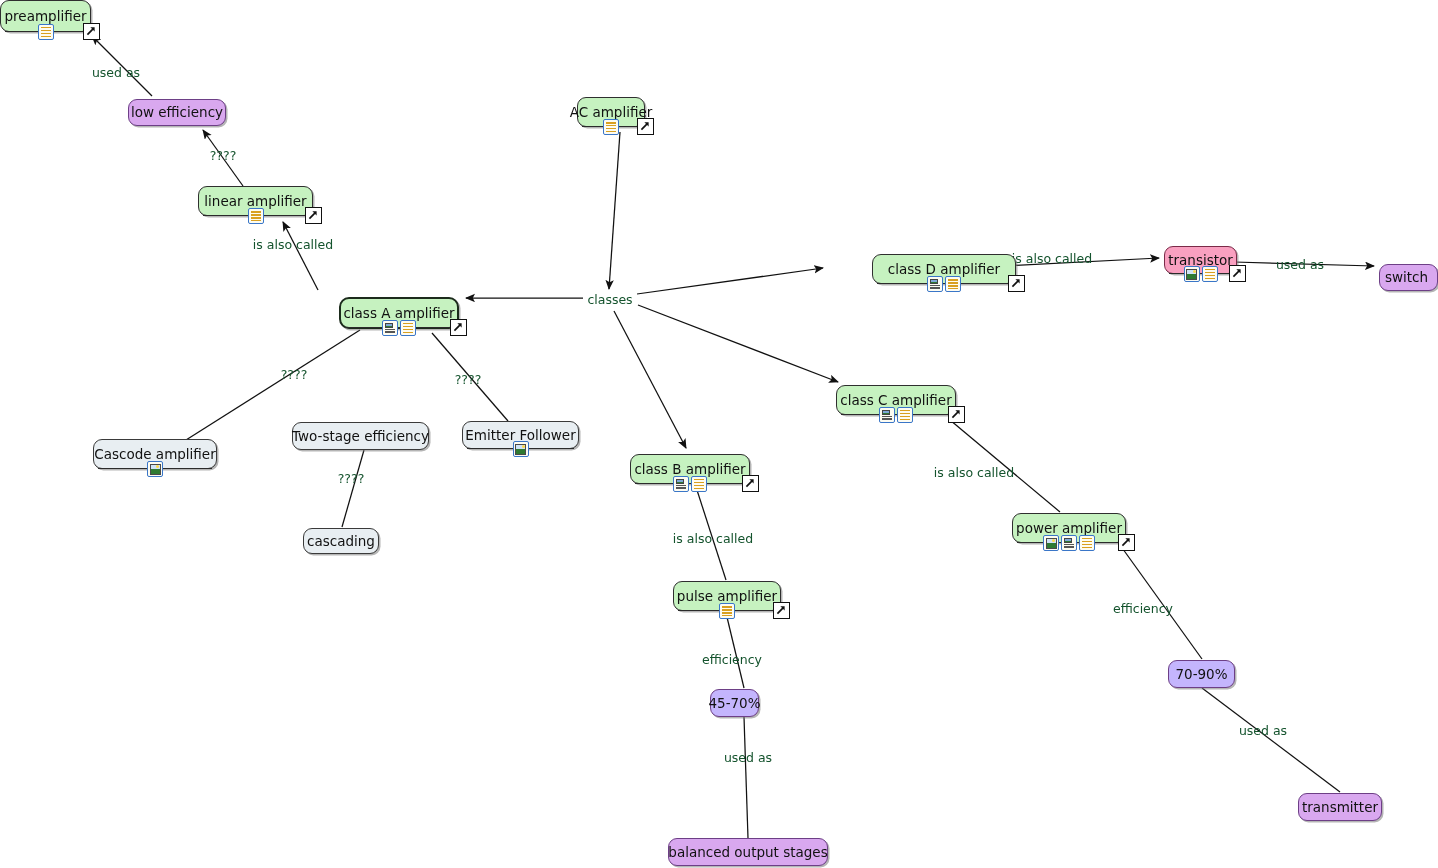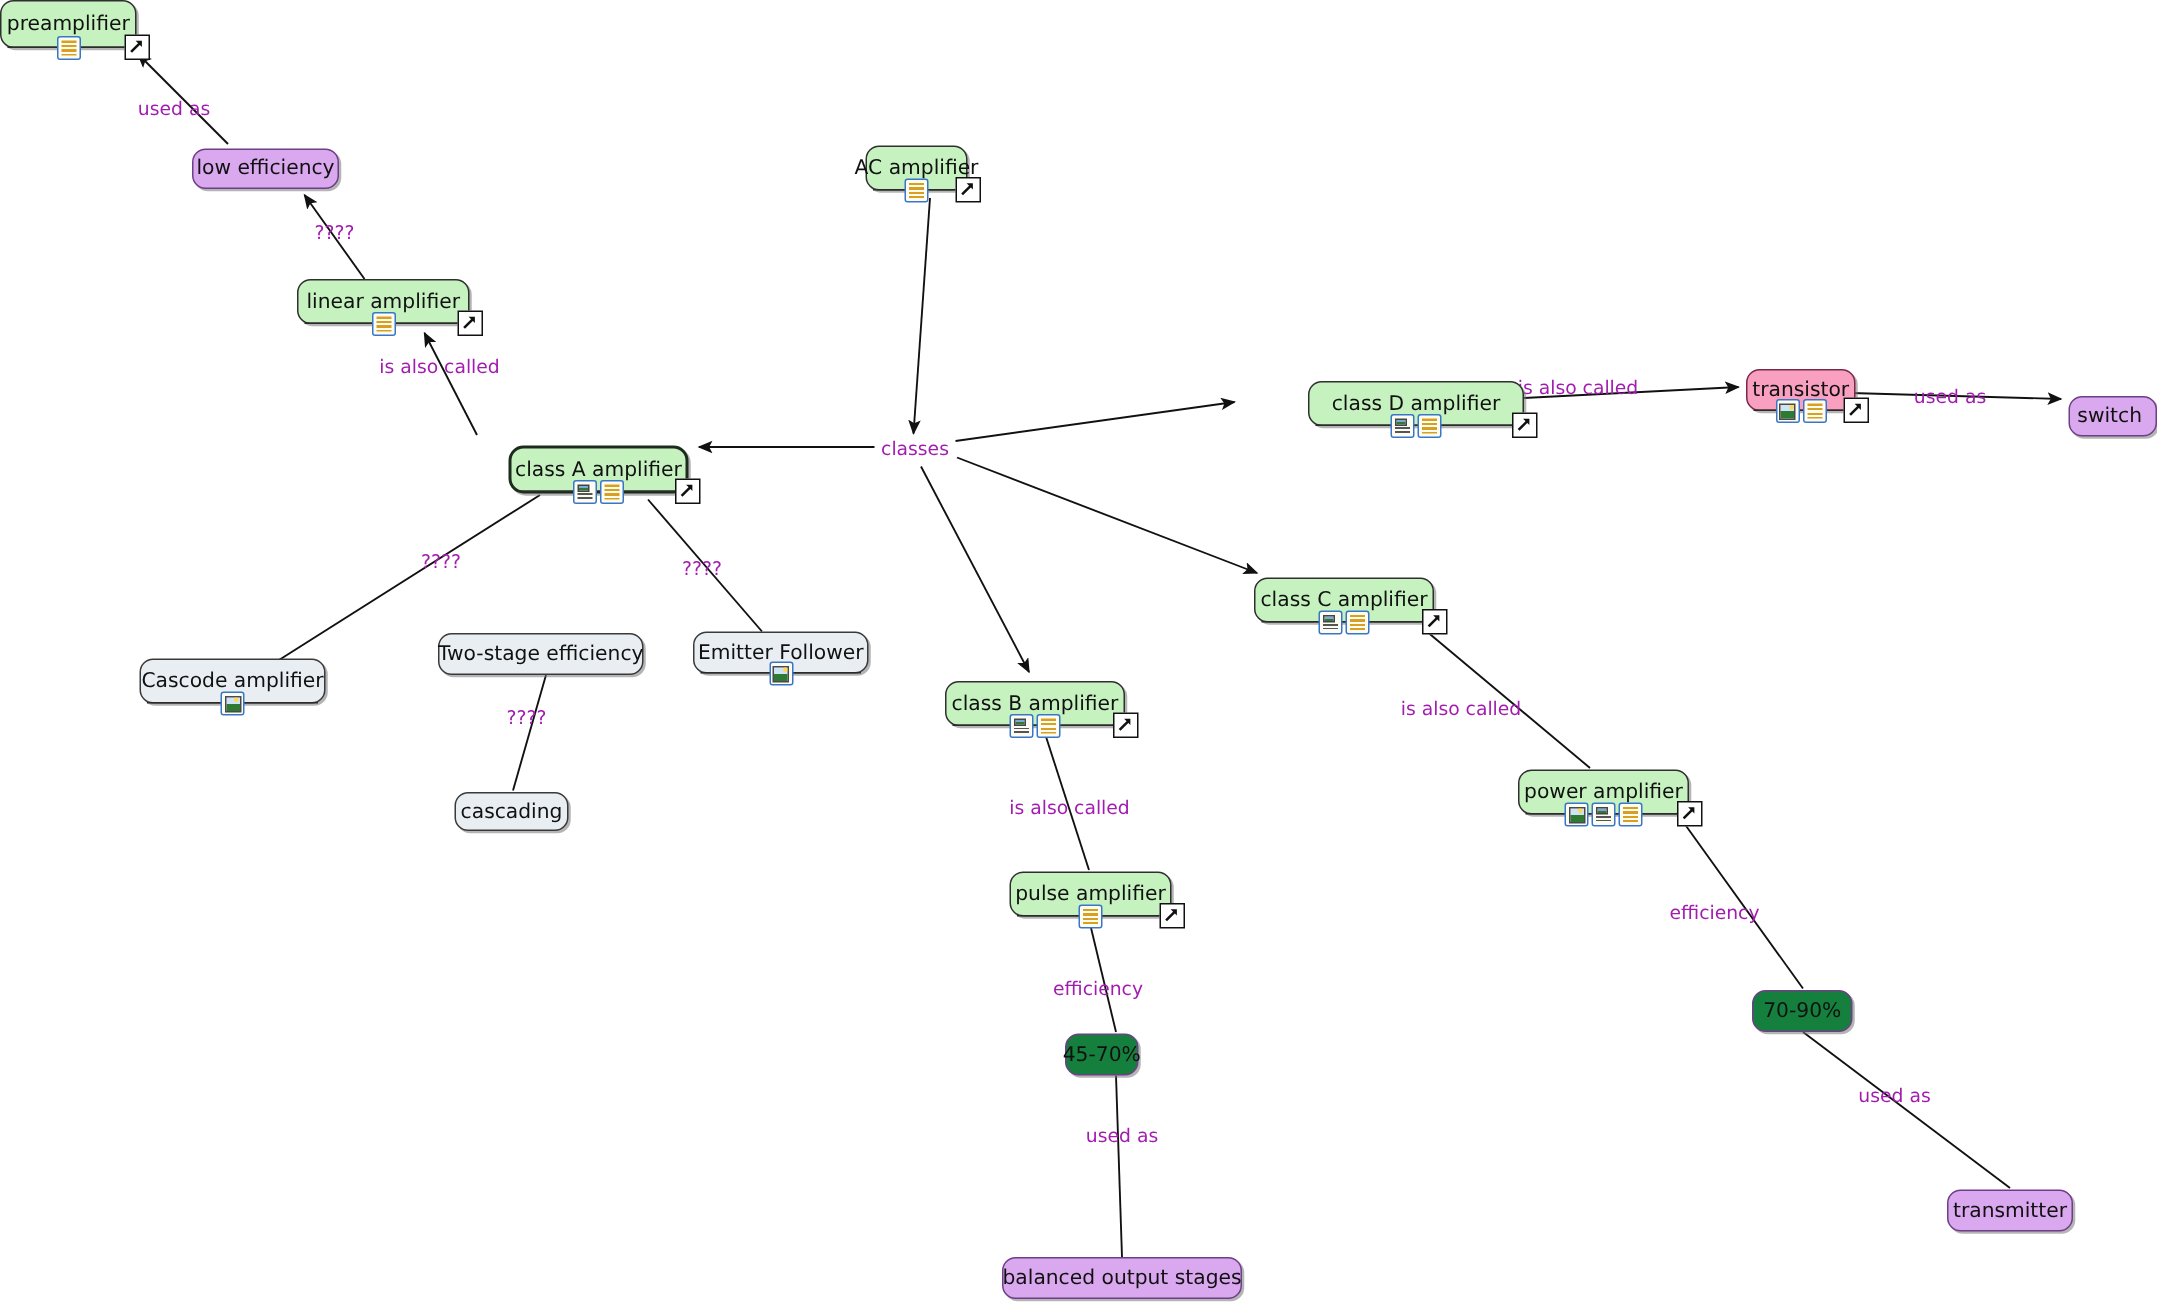--- a/index.html
+++ b/index.html
@@ -19,21 +19,21 @@
     text-align:center;
     color:#111;
     font-size:13.5px;
     line-height:1.1;
     padding:12px 9px;
     box-shadow:1.5px 1.5px 0 rgba(120,120,120,.55);
     white-space:nowrap;
   }
   .node.green{background:#c6f2c0;border-color:#2f2f2f;}
   .node.purple{background:#d9a8ef;border-color:#6d3f86;}
-  .node.purple2{background:#15803d;border-color:#6d3f86;justify-content:center;}
+  .node.purple2{background:#c4b5fd;border-color:#6d3f86;justify-content:center;}
   .node.pink{background:#f9a0c0;border-color:#7a2a48;}
   .node.pale{background:#e8eef2;border-color:#3a3a3a;}
   .node.selected{border-width:2.5px;border-color:#1c2b1c;border-radius:10px;}
 
   
   .icons{
     position:absolute;
     left:50%;
     transform:translateX(-50%);
     bottom:-9px;
@@ -111,21 +111,21 @@
     position:absolute;
     left:4px;right:4px;bottom:-1px;
     height:1px;background:#2b2b2b;
     z-index:2;
   }
 
   
   .elabel{
     position:absolute;
     font-size:12.5px;
-    color:#a21caf;
+    color:#14532d;
     background:transparent;
     white-space:nowrap;
     transform:translate(-50%,-50%);
   }
 </style>
 </head>
 <body>
 
 <div id="canvas">
 

